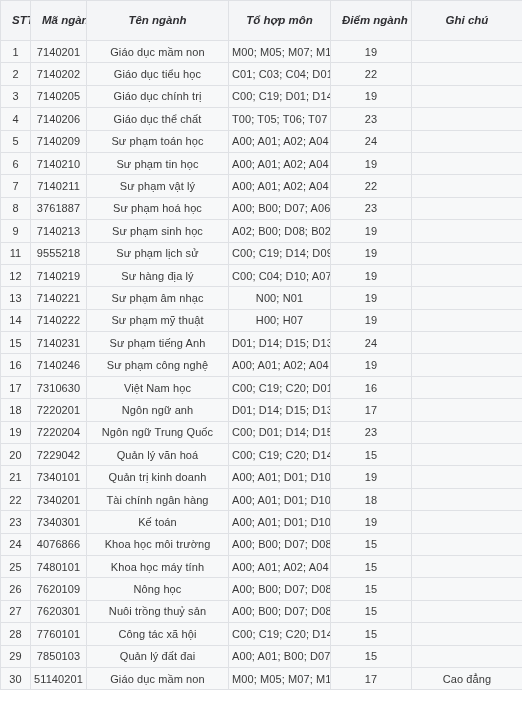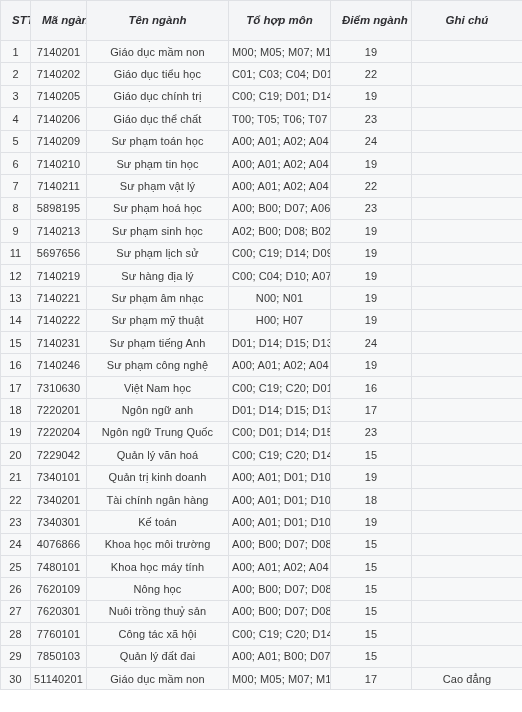--- a/index.html
+++ b/index.html
@@ -135,37 +135,37 @@
       <tr>
         <td class="col-stt">7</td>
         <td class="col-code">7140211</td>
         <td class="col-name">Sư phạm vật lý</td>
         <td class="col-comb">A00; A01; A02; A04</td>
         <td class="col-score">22</td>
         <td class="col-note"></td>
       </tr>
       <tr>
         <td class="col-stt">8</td>
-        <td class="col-code">5898195</td>
+        <td class="col-code">3761887</td>
         <td class="col-name">Sư phạm hoá học</td>
         <td class="col-comb">A00; B00; D07; A06</td>
         <td class="col-score">23</td>
         <td class="col-note"></td>
       </tr>
       <tr>
         <td class="col-stt">9</td>
         <td class="col-code">7140213</td>
         <td class="col-name">Sư phạm sinh học</td>
         <td class="col-comb">A02; B00; D08; B02</td>
         <td class="col-score">19</td>
         <td class="col-note"></td>
       </tr>
       <tr>
         <td class="col-stt">11</td>
-        <td class="col-code">5697656</td>
+        <td class="col-code">9555218</td>
         <td class="col-name">Sư phạm lịch sử</td>
         <td class="col-comb">C00; C19; D14; D09</td>
         <td class="col-score">19</td>
         <td class="col-note"></td>
       </tr>
       <tr>
         <td class="col-stt">12</td>
         <td class="col-code">7140219</td>
         <td class="col-name">Sư hàng địa lý</td>
         <td class="col-comb">C00; C04; D10; A07</td>

